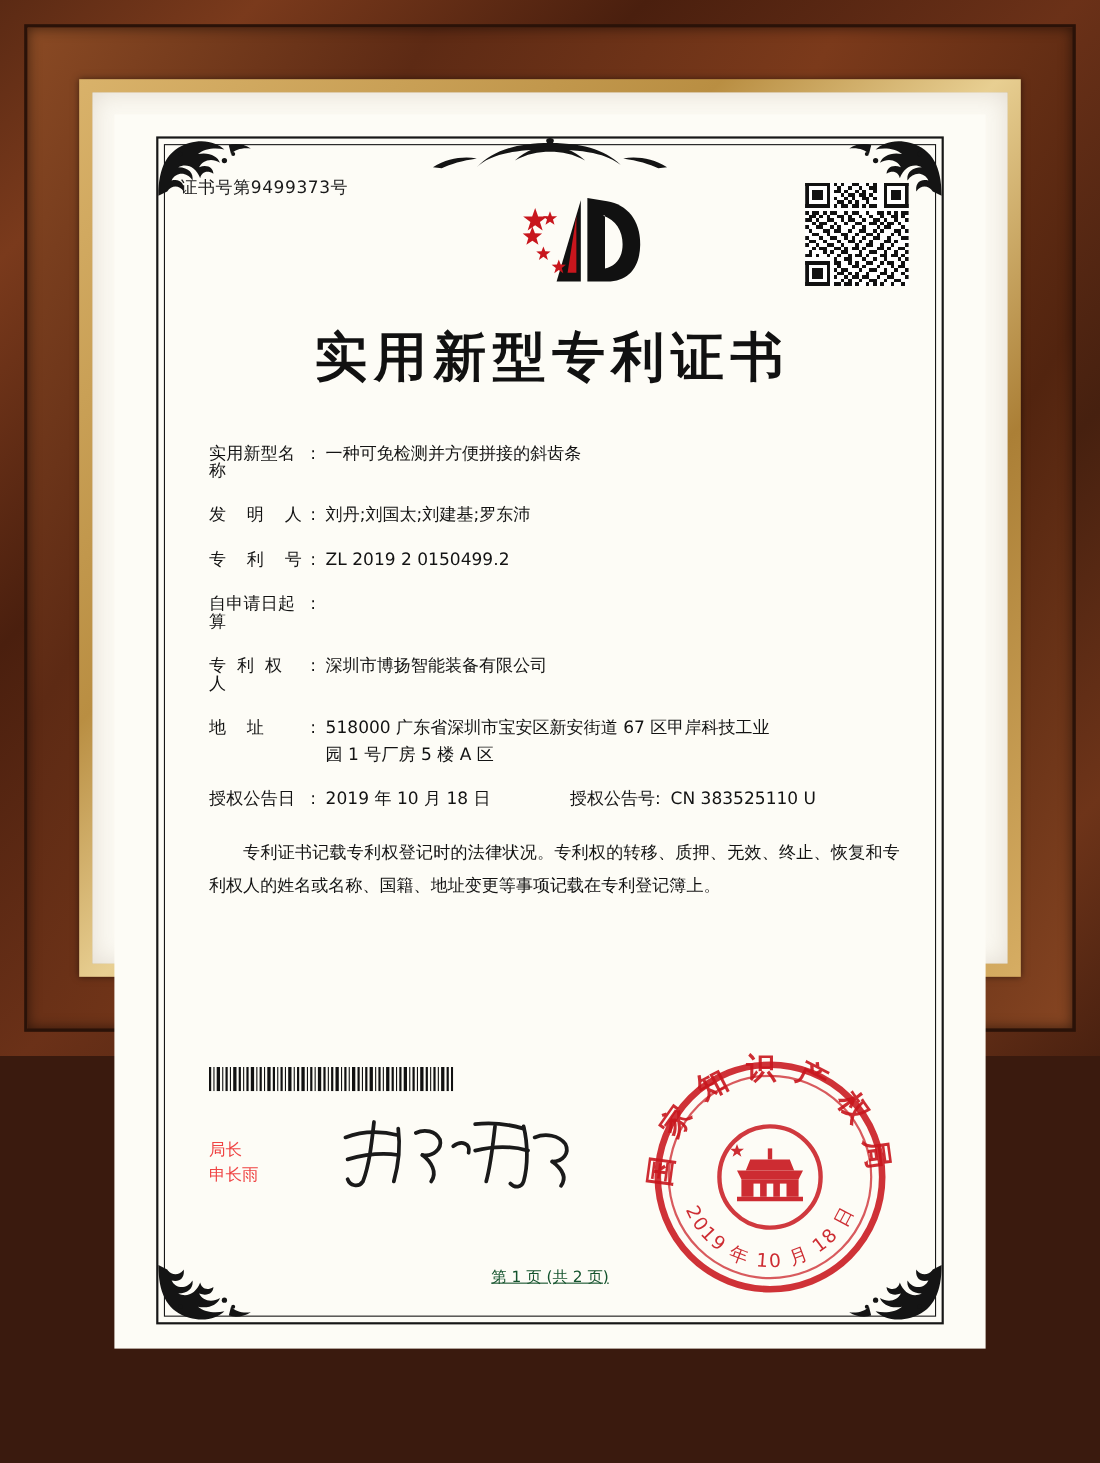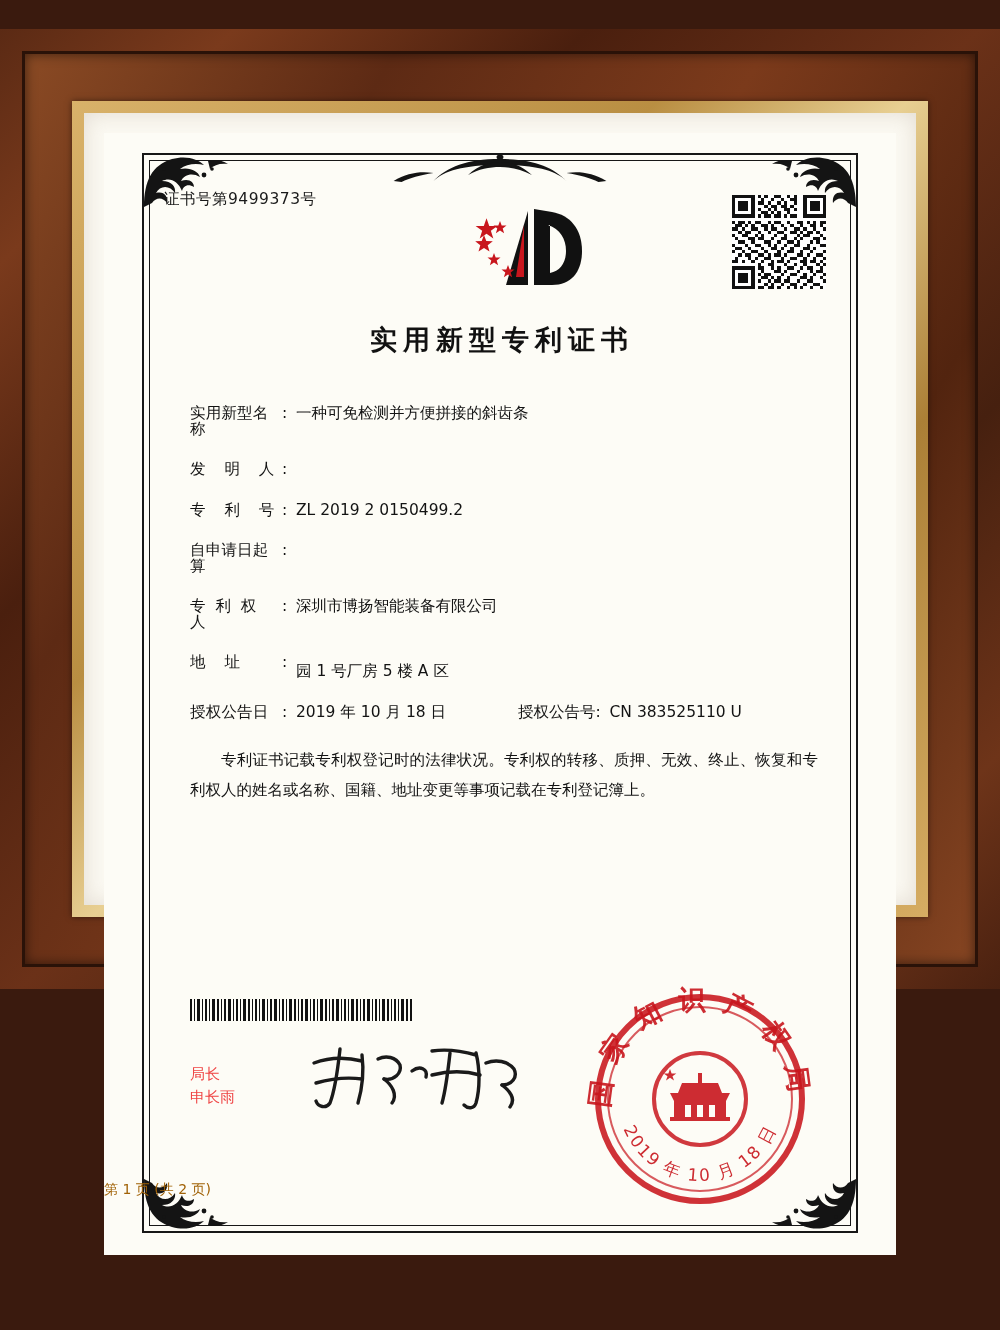--- a/index.html
+++ b/index.html
@@ -6,21 +6,20 @@
   body{
     width:1000px;height:1330px;overflow:hidden;
     font-family:"DejaVu Sans","Liberation Sans",sans-serif;
     background:#3a1a0e;
   }
   
   .frame-outer{
     position:absolute;left:0;top:0;width:1000px;height:960px;
     background:
       linear-gradient(135deg,#5b2a14 0%,#7a3a1c 12%,#4a1f0e 30%,#6b3118 50%,#46200f 70%,#6e3419 88%,#4a2110 100%);
-    margin-top: 29px;
   }
   .frame-bevel1{
     position:absolute;left:22px;top:22px;right:22px;bottom:22px;
     border:3px solid #2a1208;
     background:linear-gradient(120deg,#8a4a24 0%,#5d2a14 25%,#7b3a1b 50%,#52240f 75%,#864522 100%);
     box-shadow:inset 0 0 12px rgba(0,0,0,.55);
   }
   .frame-inner-gold{
     position:absolute;left:72px;top:72px;right:72px;bottom:72px;
     background:linear-gradient(135deg,#d9b26a,#b98e42 35%,#e8cf92 50%,#ab7f36 70%,#d6ad63);
@@ -57,21 +56,21 @@
 
   .cert-no{font-size:15.5px;color:#1a1a1a;letter-spacing:.5px;}
 
   .logo{position:absolute;left:296px;top:10px;width:140px;height:110px;}
   .qr{position:absolute;right:14px;top:6px;width:94px;height:94px;}
   .qr svg{display:block;}
 
   .title{
     text-align:center;margin-top:112px;
     font-family:"DejaVu Serif","Liberation Serif",serif;
-    font-weight:bold;font-size:27px;letter-spacing:6px;color:#111;
+    font-weight:bold;font-size:48px;letter-spacing:6px;color:#111;
   }
 
   .fields{margin-top:48px;margin-left:26px;font-size:15.5px;color:#131313;line-height:1;}
   .row{display:flex;align-items:flex-start;margin-bottom:25px;}
   .lbl{width:92px;flex:none;letter-spacing:.2px;}
   .lbl.sp{letter-spacing:7px;}
   .lbl.sp2{letter-spacing:2.5px;}
   .colon{width:14px;flex:none;}
   .val{flex:1;}
   .val .l2{margin-top:9px;}
@@ -85,21 +84,21 @@
   .barcode{position:absolute;left:86px;top:866px;width:222px;height:22px;}
   .barcode svg{display:block;}
 
   .sign-block{position:absolute;left:86px;top:930px;font-size:15px;color:#ef4444;line-height:1.55;}
   .signature{position:absolute;left:196px;top:908px;width:240px;height:72px;color:#111;}
   .signature svg{display:block;}
 
   .seal{position:absolute;left:480px;top:850px;width:232px;height:232px;}
   .seal svg{display:block;}
 
-  .pagefoot{position:absolute;left:0;right:0;top:1048px;font-size:14px;color:#a16207;}
+  .pagefoot{position:absolute;left:0;right:0;top:1048px;text-align:center;font-size:14px;color:#14532d;text-decoration:underline;}
 </style>
 </head>
 <body>
 
 <div class="frame-outer">
   <div class="frame-bevel1"></div>
   <div class="frame-inner-gold"></div>
   <div class="mat"></div>
 
   <div class="page">
@@ -409,20 +408,21 @@
 
         <div class="row">
           <div class="lbl">实用新型名称</div>
           <div class="colon">:</div>
           <div class="val">一种可免检测并方便拼接的斜齿条</div>
         </div>
 
         <div class="row">
           <div class="lbl sp">发 明 人</div>
           <div class="colon">:</div>
+          <div class="val">刘丹;刘国太;刘建基;罗东沛</div>
         </div>
 
         <div class="row">
           <div class="lbl sp">专 利 号</div>
           <div class="colon">:</div>
           <div class="val">ZL 2019 2 0150499.2</div>
         </div>
 
         <div class="row">
           <div class="lbl">自申请日起算</div>
@@ -432,20 +432,21 @@
         <div class="row">
           <div class="lbl sp2">专 利 权 人</div>
           <div class="colon">:</div>
           <div class="val">深圳市博扬智能装备有限公司</div>
         </div>
 
         <div class="row">
           <div class="lbl sp">地 址</div>
           <div class="colon">:</div>
           <div class="val">
+            <div>518000  广东省深圳市宝安区新安街道 67 区甲岸科技工业</div>
             <div class="l2">园 1 号厂房 5 楼 A 区</div>
           </div>
         </div>
 
         <div class="row">
           <div class="lbl">授权公告日</div>
           <div class="colon">:</div>
           <div class="val row-split">
             <div>2019 年 10 月 18 日</div>
             <div class="split-right">

